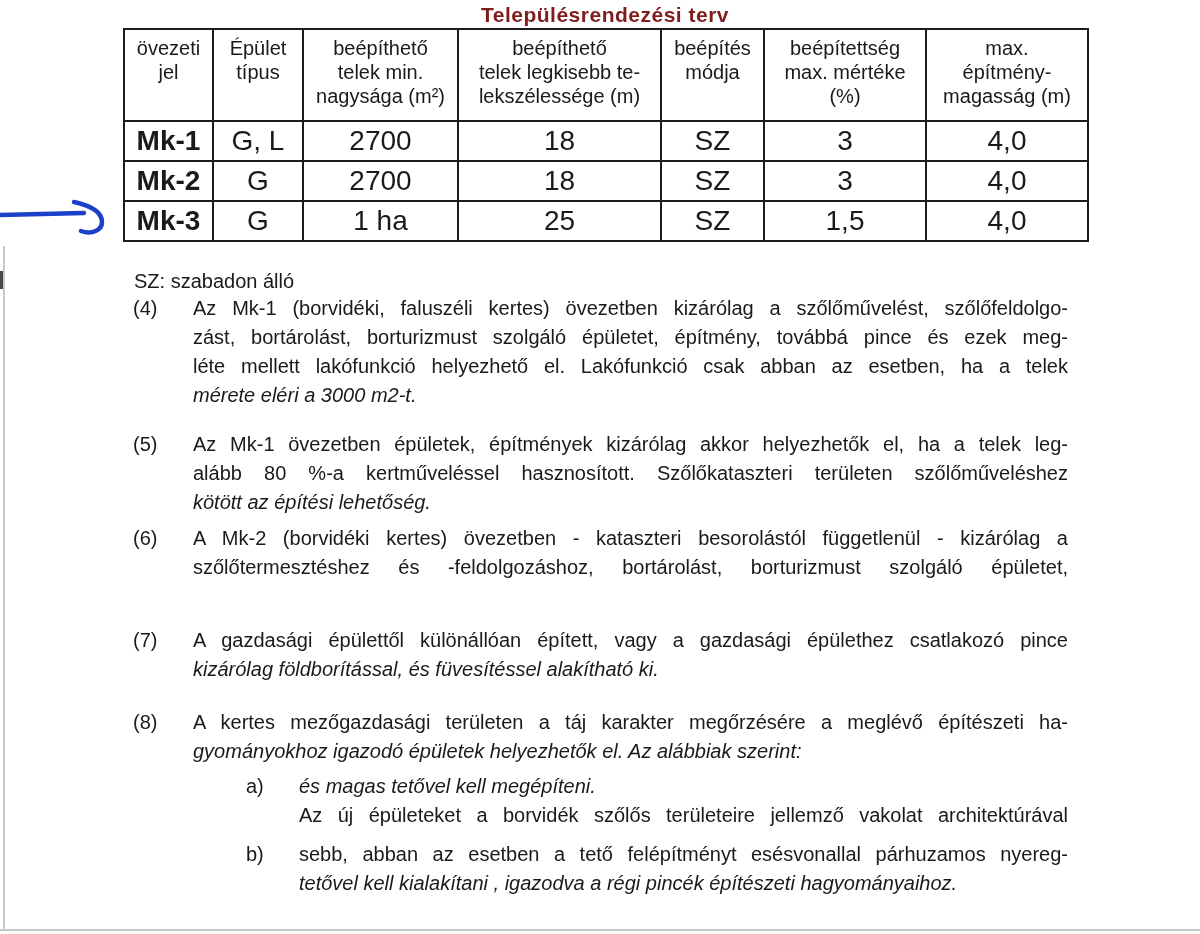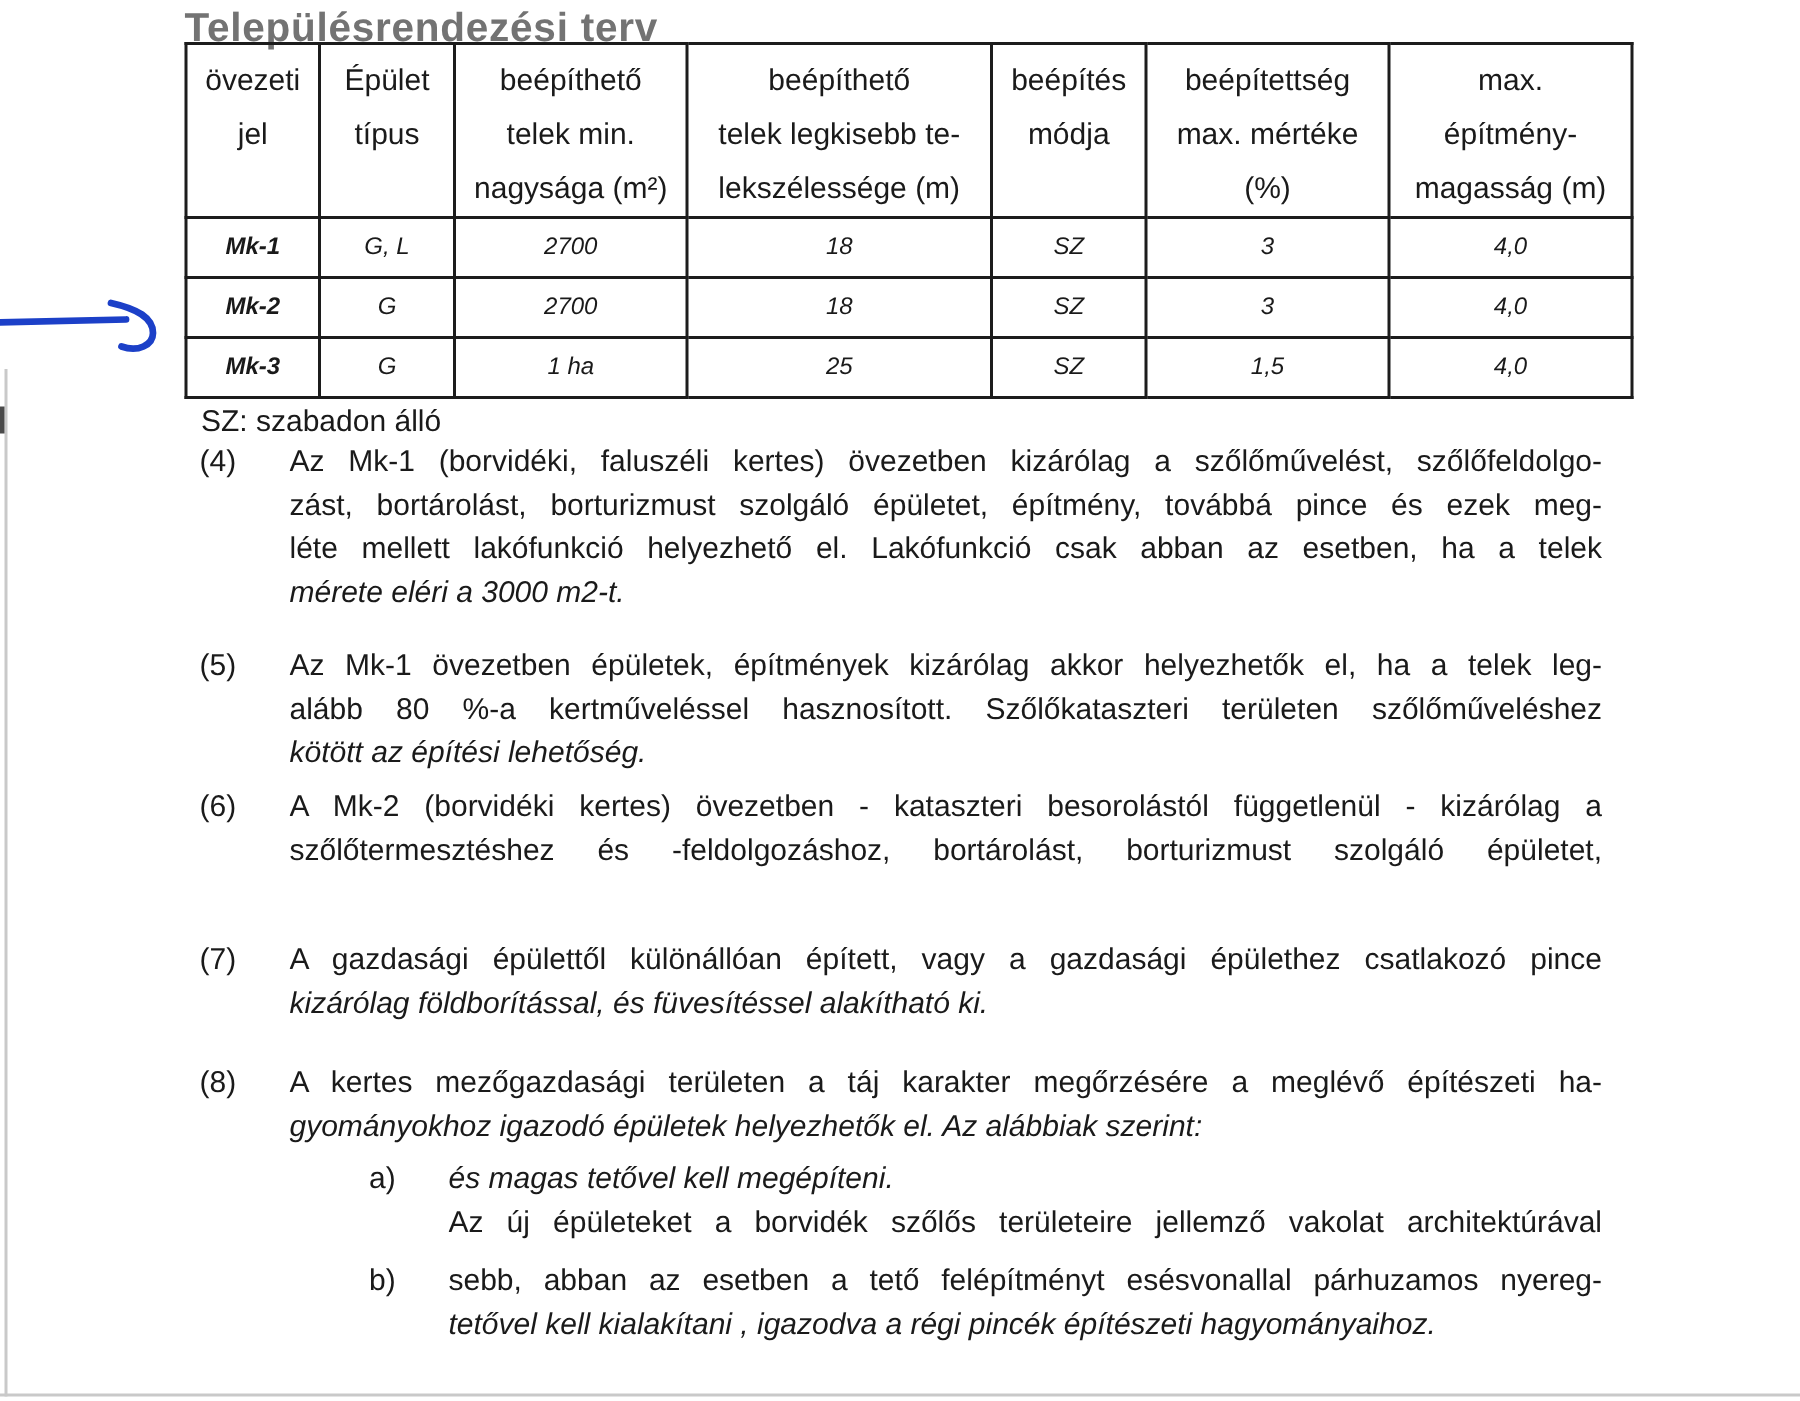--- a/index.html
+++ b/index.html
@@ -5,38 +5,38 @@
   html,body{margin:0;padding:0;}
   body{
     width:1200px;height:934px;background:#ffffff;
     font-family:"Liberation Sans","DejaVu Sans",sans-serif;
     color:#1a1a1a;position:relative;overflow:hidden;
   }
   .page{position:absolute;inset:0;}
 
   .title{
     position:absolute;left:123px;top:3px;width:964px;
-    font-weight:bold;font-size:27px;
-    color:#737373;letter-spacing:.5px;
+    text-align:center;font-weight:bold;font-size:21px;
+    color:#7f1d1d;letter-spacing:.5px;
   }
 
   table.ztable{
     position:absolute;left:123px;top:28px;width:964px;
     border-collapse:collapse;table-layout:fixed;
   }
   .ztable th,.ztable td{
     border:2px solid #1c1c1c;text-align:center;
     overflow:hidden;padding:0;
   }
   .ztable th{
-    font-weight:normal;font-size:20px;line-height:36px;
+    font-weight:normal;font-size:20px;line-height:24px;
     vertical-align:top;padding-top:6px;height:84px;
     white-space:pre-line;
   }
-  .ztable td{font-size:16px;height:38px;font-style:italic;}
+  .ztable td{font-size:28px;height:38px;}
   .ztable td.rowhead{font-weight:bold;}
 
   .arrow-svg{position:absolute;left:0;top:196px;}
 
   .note{position:absolute;left:134px;top:270px;font-size:20px;text-align:right;}
 
   .para{position:absolute;left:133px;width:935px;font-size:20px;line-height:29px;}
   .para .pnum{position:absolute;left:0;top:0;}
   .para .ptext{margin-left:44px;}
   .sub{position:absolute;left:246px;width:822px;font-size:20px;line-height:29px;}

